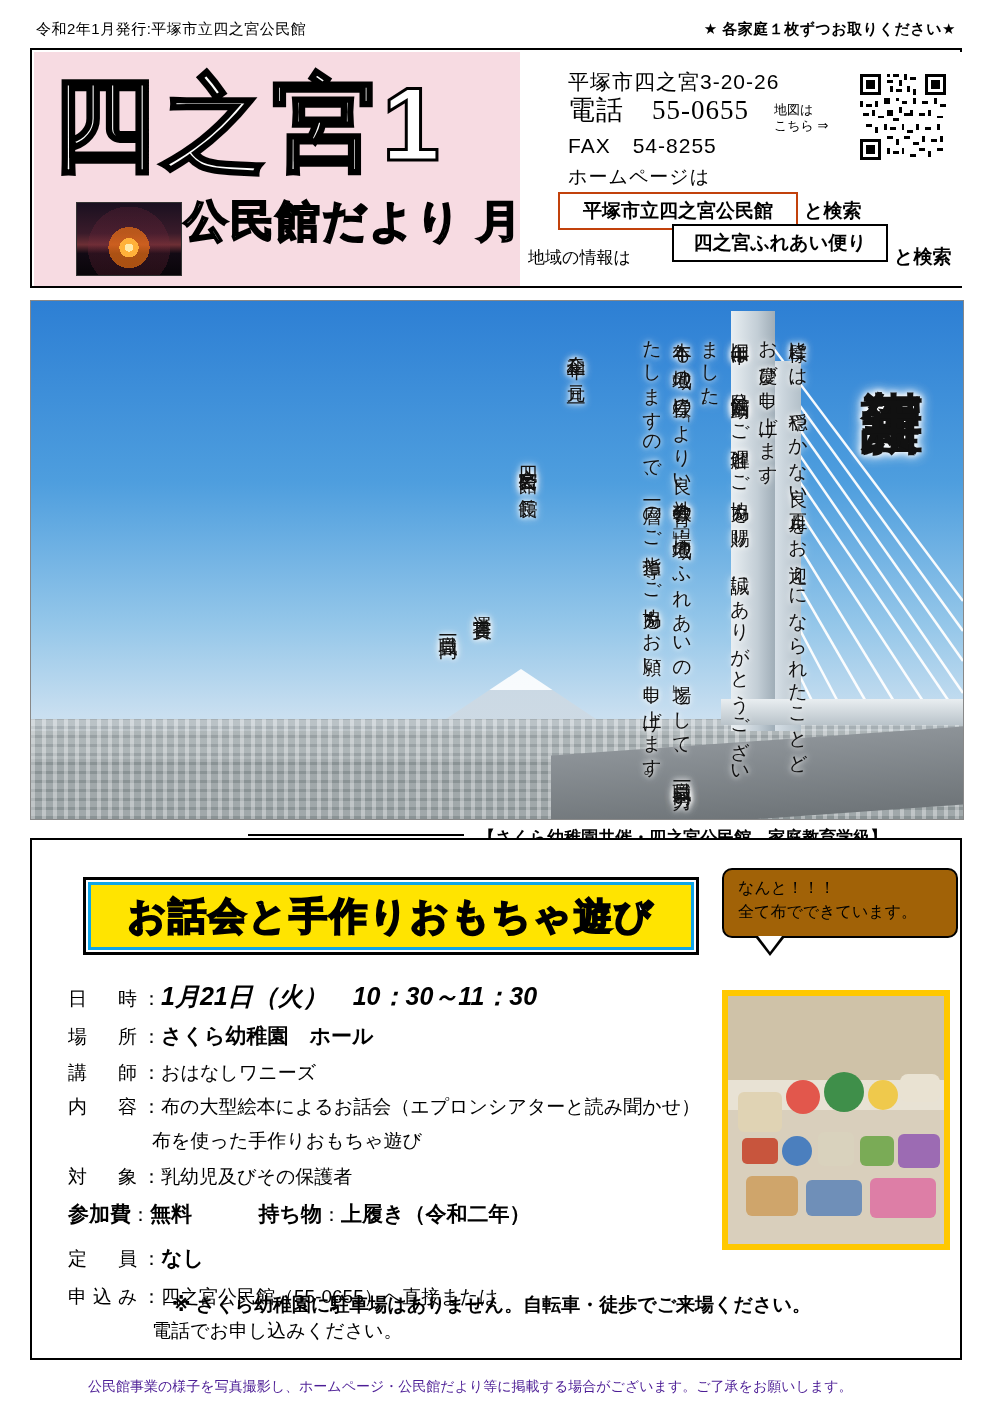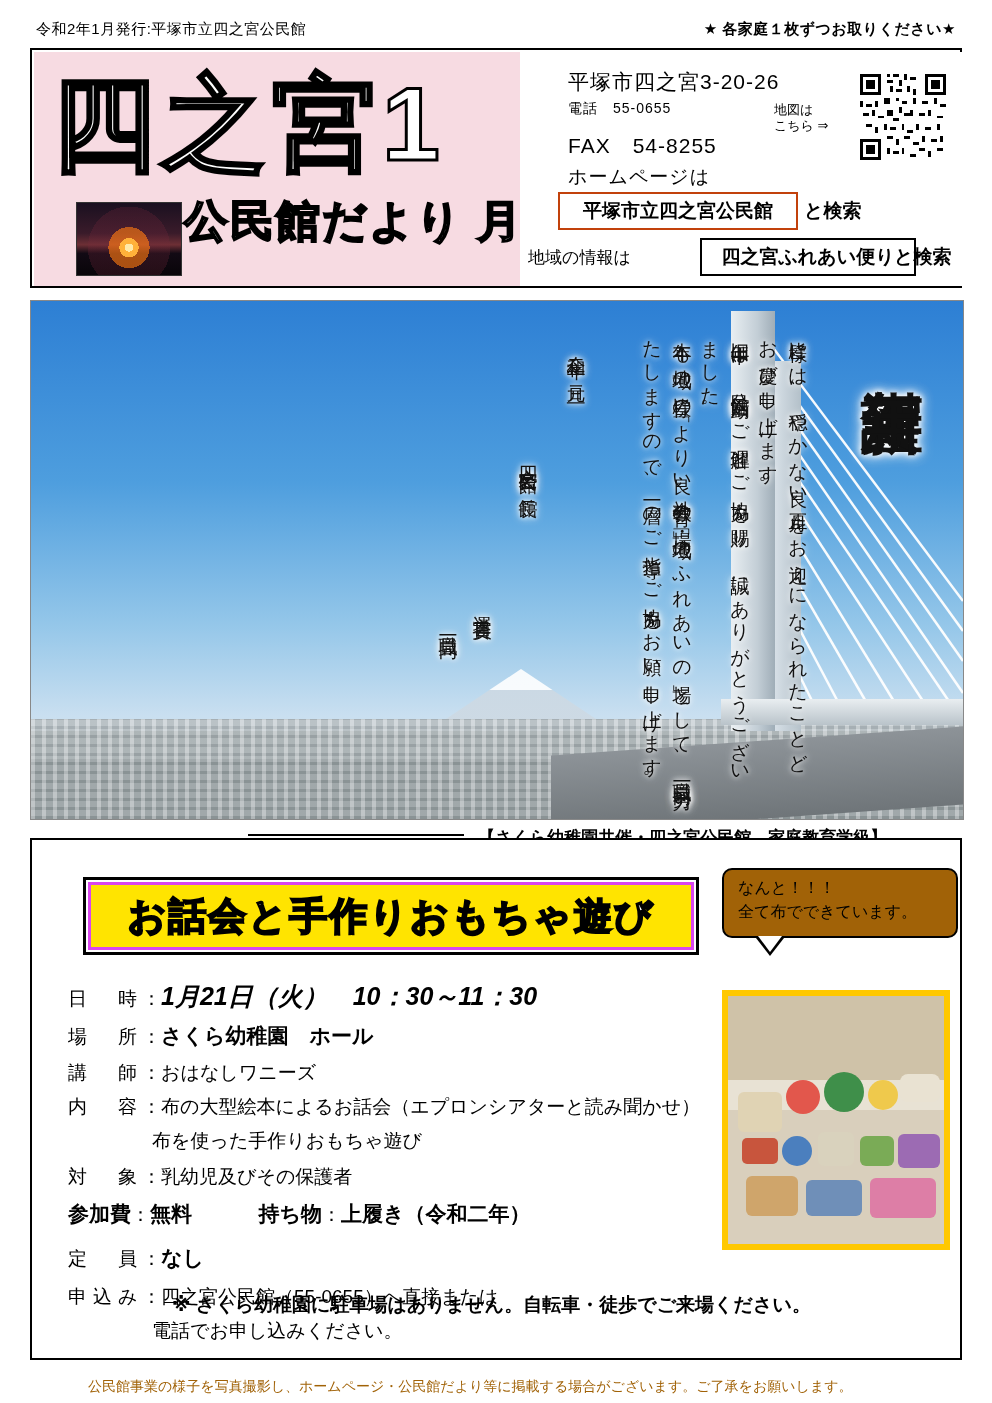--- a/index.html
+++ b/index.html
@@ -36,29 +36,29 @@
   .photo-sun{
     position:absolute;left:42px;top:150px;width:104px;height:72px;
     background:
       radial-gradient(circle at 50% 62%, #ffe9a8 0 6%, #ffb13a 6% 14%, rgba(255,120,20,0.65) 14% 30%, rgba(120,40,60,0.25) 30% 60%, rgba(0,0,0,0) 60%),
       linear-gradient(#1a1020 0%, #3a1b2a 42%, #6d2f35 58%, #120a14 70%, #090509 100%);
     border:1px solid #333;
   }
 
   .infopane{position:absolute;left:490px;top:2px;width:440px;height:234px;background:#fff;}
   .addr{position:absolute;left:46px;top:16px;font-size:21px;letter-spacing:1px;white-space:nowrap;}
-  .tel{position:absolute;left:46px;top:48px;font-size:14px;letter-spacing:1px;white-space:nowrap;}
+  .tel{position:absolute;left:46px;top:40px;font-size:27px;letter-spacing:1px;white-space:nowrap;font-family:Liberation Serif, serif;}
   .fax{position:absolute;left:46px;top:80px;font-size:21px;letter-spacing:1px;white-space:nowrap;}
   .hp{position:absolute;left:46px;top:112px;font-size:19px;letter-spacing:1px;white-space:nowrap;}
   .maplabel{position:absolute;left:252px;top:50px;font-size:13px;line-height:16px;white-space:nowrap;}
   .qr{position:absolute;left:338px;top:22px;width:86px;height:86px;}
   .searchbox1{position:absolute;left:36px;top:140px;width:236px;height:34px;border:2px solid #c2410c;display:flex;align-items:center;justify-content:center;font-size:19px;font-weight:bold;background:#fff;}
   .searchlbl1{position:absolute;left:282px;top:146px;font-size:19px;font-weight:bold;white-space:nowrap;}
   .arealbl{position:absolute;left:6px;top:194px;font-size:17px;white-space:nowrap;}
-  .searchbox2{position:absolute;left:150px;top:186px;width:212px;height:34px;border:2px solid #000;display:flex;align-items:center;justify-content:center;font-size:19px;font-weight:bold;background:#fff;margin-left:28px;}
+  .searchbox2{position:absolute;left:150px;top:172px;width:212px;height:34px;border:2px solid #000;display:flex;align-items:center;justify-content:center;font-size:19px;font-weight:bold;background:#fff;}
   .searchlbl2{position:absolute;left:372px;top:192px;font-size:19px;font-weight:bold;white-space:nowrap;}
 
   
   .banner{position:absolute;left:30px;top:300px;width:932px;height:518px;overflow:hidden;border:1px solid #888;}
   .sky{position:absolute;left:0;top:0;width:932px;height:518px;
     background:linear-gradient(#2d7fd4 0%, #4e9ede 35%, #93c6e9 62%, #c9dff0 80%, #dfe8ee 100%);}
   .mountain{position:absolute;left:400px;top:368px;width:180px;height:60px;
     background:linear-gradient(#ffffff 0 35%, #cdd9e3 35% 100%);
     clip-path:polygon(50% 0,100% 100%,0 100%);opacity:.9;}
   .cityline{position:absolute;left:0;top:418px;width:932px;height:100px;
@@ -86,21 +86,21 @@
     height:460px;
   }
 
   
   .eventbox{position:absolute;left:30px;top:838px;width:932px;height:522px;border:2px solid #000;box-sizing:border-box;background:#fff;}
   .eventhead{position:absolute;left:470px;top:826px;font-size:17px;font-weight:bold;background:#fff;padding:0 8px;white-space:nowrap;}
   .headrule{position:absolute;left:248px;top:834px;width:216px;height:2px;background:#000;}
 
   .yellowtitle{
     position:absolute;left:56px;top:42px;width:600px;height:62px;
-    background:#ffe400;border:3px solid #d946ef;
+    background:#ffe400;border:3px solid #0ea5e9;
     display:flex;align-items:center;justify-content:center;
   }
   .yellowtitle .inner{
     font-size:38px;font-weight:bold;color:#fff;-webkit-text-stroke:2px #000;letter-spacing:2px;white-space:nowrap;
   }
   .yellowtitle:before{
     content:"";position:absolute;left:-8px;top:-8px;right:-8px;bottom:-8px;border:3px solid #000;
   }
 
   .bubble{
@@ -117,21 +117,21 @@
   .mid{font-size:21px;font-weight:bold;}
 
   .photo-toys{
     position:absolute;left:690px;top:150px;width:228px;height:260px;border:6px solid #ffc800;box-sizing:border-box;overflow:hidden;
     background:linear-gradient(#cfc2a8 0 34%, #e8e2d4 34% 46%, #d9cfbc 46% 100%);
   }
   .toy{position:absolute;border-radius:50%;}
   .noteline{position:absolute;left:120px;font-size:19px;white-space:nowrap;}
   .notebottom{position:absolute;left:140px;top:452px;font-size:19px;font-weight:bold;white-space:nowrap;}
 
-  .footer{position:absolute;left:88px;top:1378px;font-size:14px;color:#a16207;white-space:nowrap;}
+  .footer{position:absolute;left:88px;top:1378px;font-size:14px;color:#4c1d95;white-space:nowrap;}
 </style>
 </head>
 <body>
 
 <div class="page">
 
   <div class="topline">
     <div class="left">令和2年1月発行:平塚市立四之宮公民館</div>
     <div class="right">★ 各家庭１枚ずつお取りください★</div>
   </div>

